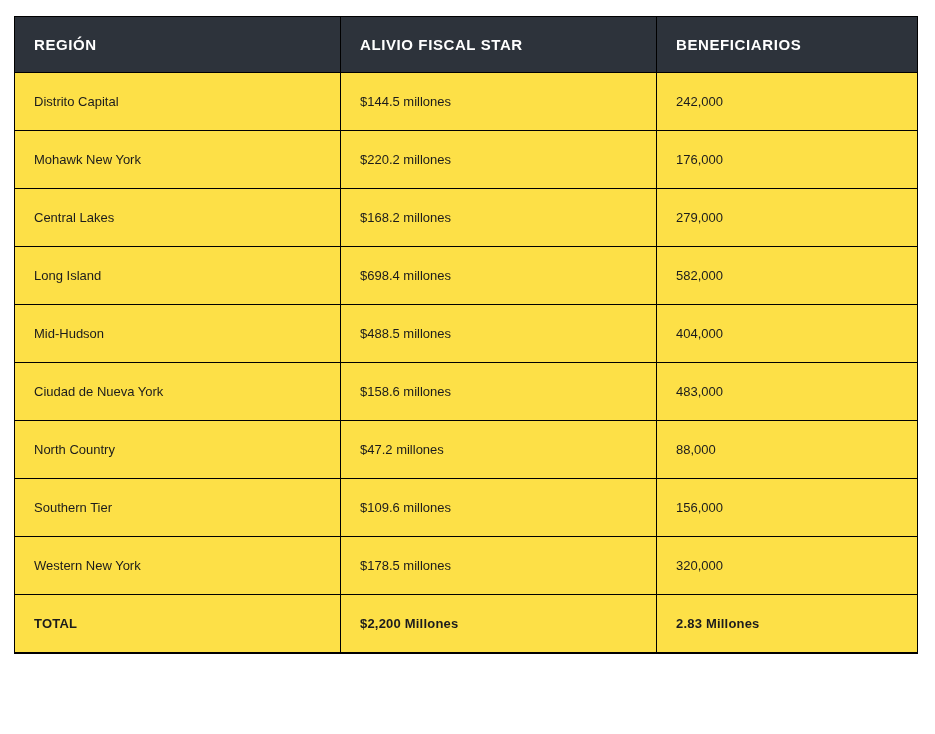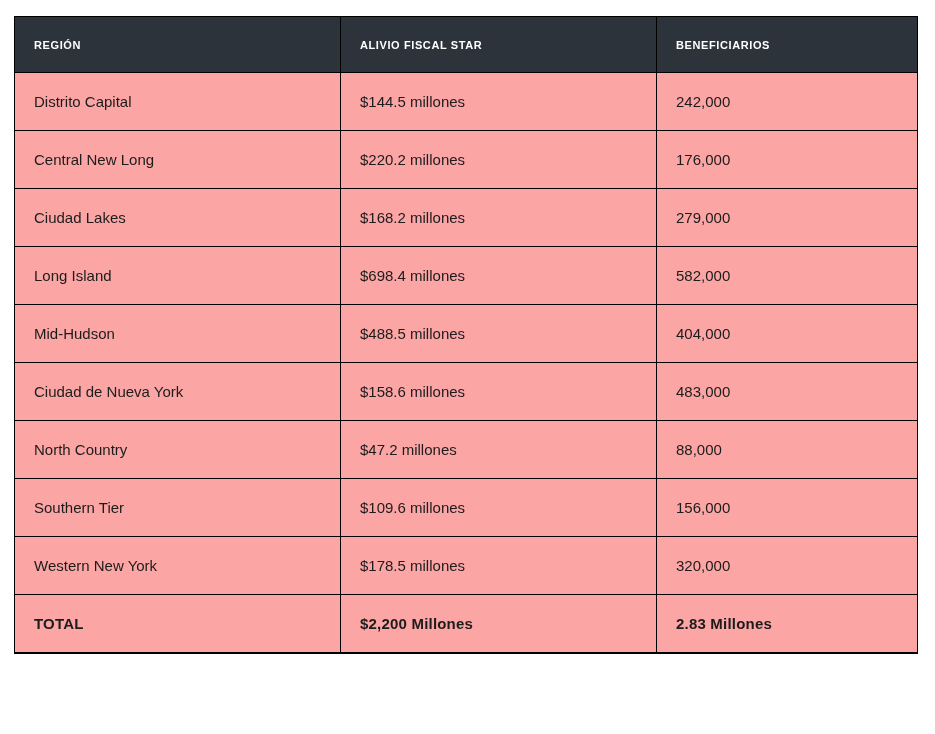--- a/index.html
+++ b/index.html
@@ -30,33 +30,33 @@
   table.data-table col.c2 { width: 316px; }
   table.data-table col.c3 { width: 261px; }
 
   table.data-table th {
     background: #2d333b;
     color: #ffffff;
     height: 55px;
     text-align: left;
     vertical-align: middle;
     padding: 0 6px 0 19px;
-    font-size: 11px;
+    font-size: 15px;
     font-weight: bold;
     letter-spacing: 0.6px;
     border: 1px solid #000000;
   }
   table.data-table td {
-    background: #fca5a5;
+    background: #fde047;
     color: #1c1c1c;
     height: 57px;
     text-align: left;
     vertical-align: middle;
     padding: 0 6px 0 19px;
-    font-size: 15px;
+    font-size: 13px;
     font-weight: normal;
     border: 1px solid #000000;
   }
   table.data-table tr.total-row td {
     font-weight: bold;
     letter-spacing: 0.2px;
     border-bottom: 2px solid #000000;
     margin-top: 35px;
   }
 </style>
@@ -78,26 +78,26 @@
             <th>BENEFICIARIOS</th>
           </tr>
       </thead>
       <tbody>
           <tr>
             <td>Distrito Capital</td>
             <td>$144.5 millones</td>
             <td>242,000</td>
           </tr>
           <tr>
-            <td>Central New Long</td>
+            <td>Mohawk New York</td>
             <td>$220.2 millones</td>
             <td>176,000</td>
           </tr>
           <tr>
-            <td>Ciudad Lakes</td>
+            <td>Central Lakes</td>
             <td>$168.2 millones</td>
             <td>279,000</td>
           </tr>
           <tr>
             <td>Long Island</td>
             <td>$698.4 millones</td>
             <td>582,000</td>
           </tr>
           <tr>
             <td>Mid-Hudson</td>

